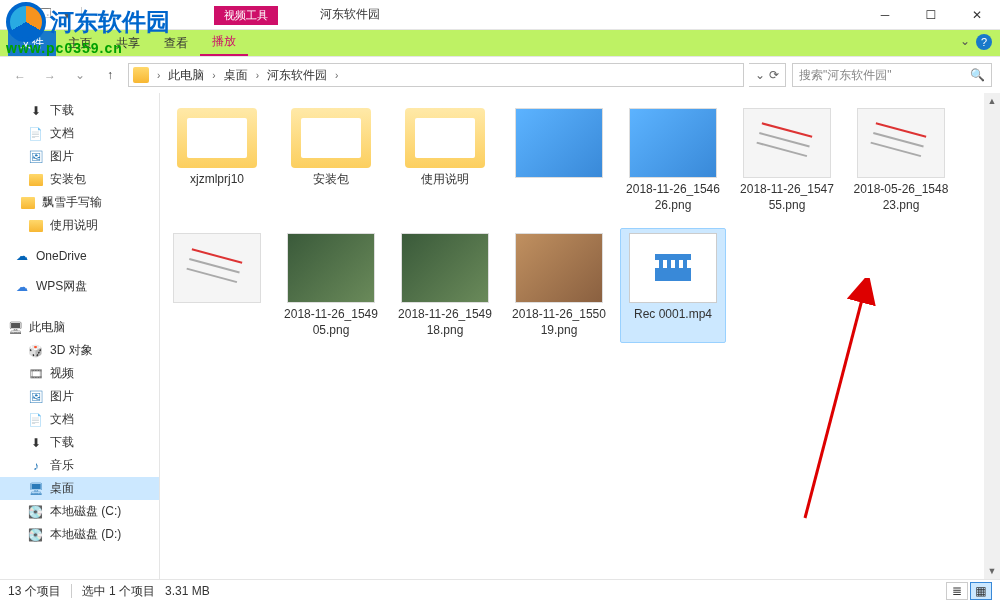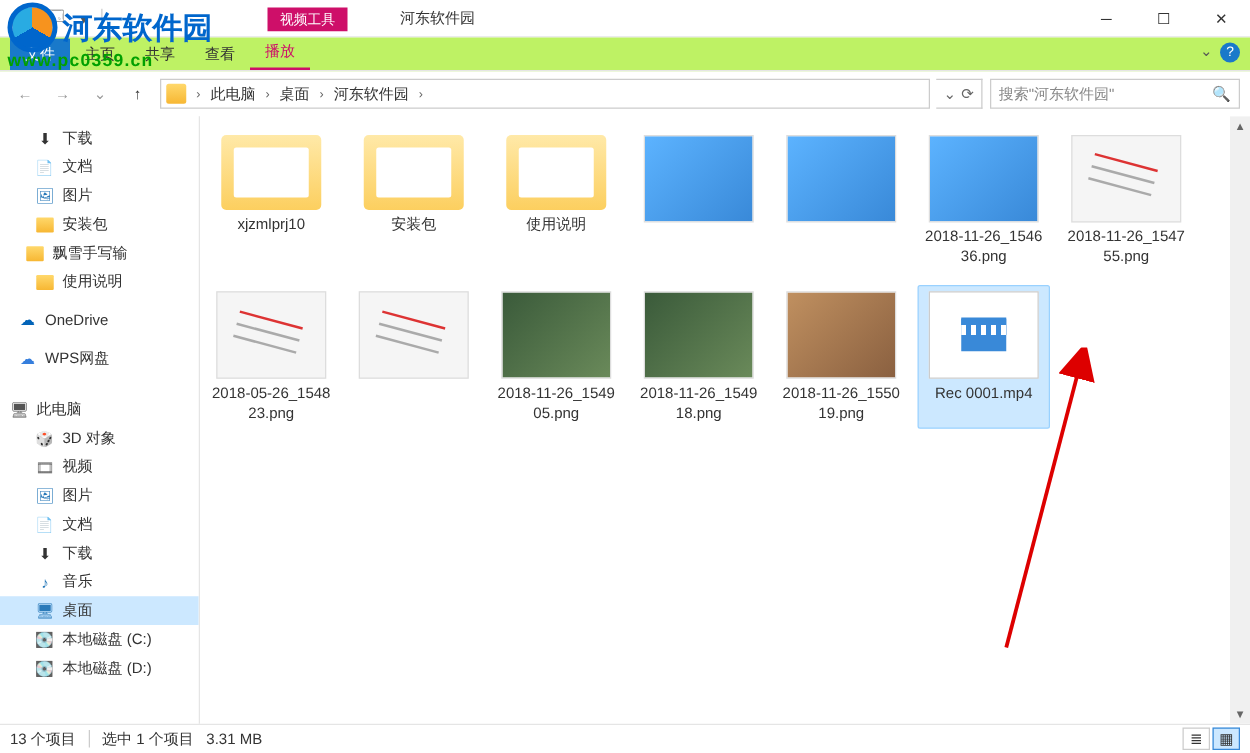--- a/index.html
+++ b/index.html
@@ -255,24 +255,21 @@
         </div>
         <div class="file-item">
           <div class="thumb folder has-content"></div>
           <div class="fname">使用说明</div>
         </div>
         <div class="file-item">
           <div class="thumb img-b"></div>
         </div>
         <div class="file-item">
           <div class="thumb img-b"></div>
-        </div>
-        <div class="file-item">
-          <div class="thumb img-b"></div>
-          <div class="fname">2018-11-26_154636.png</div>
+          <div class="fname">2018-11-26_154626.png</div>
         </div>
         <div class="file-item">
           <div class="thumb img-w"></div>
           <div class="fname">2018-11-26_154755.png</div>
         </div>
         <div class="file-item">
           <div class="thumb img-w"></div>
           <div class="fname">2018-05-26_154823.png</div>
         </div>
         <div class="file-item">

